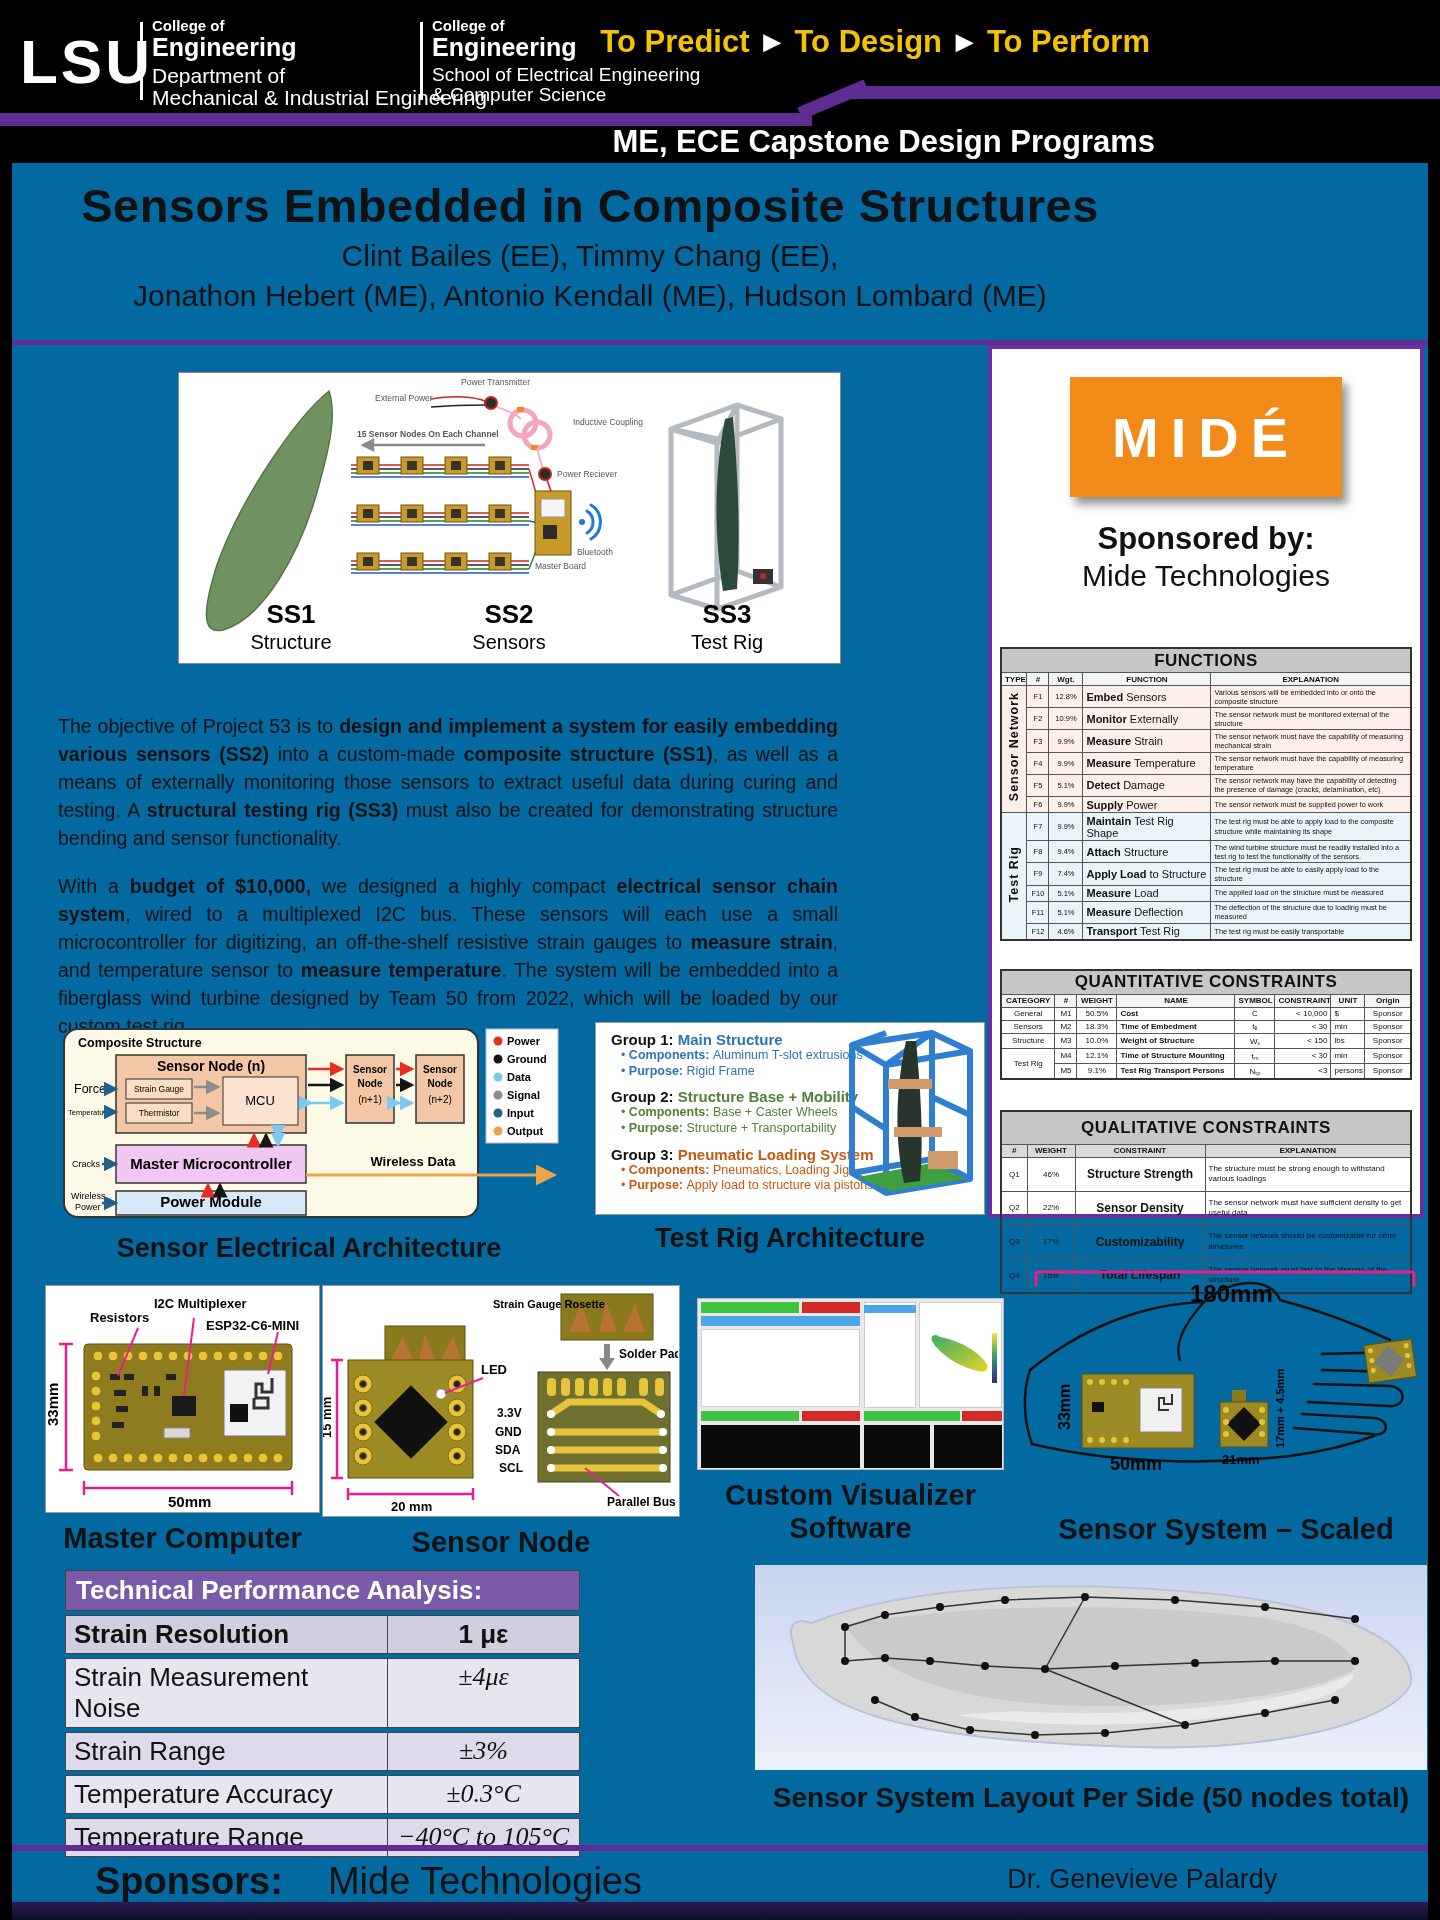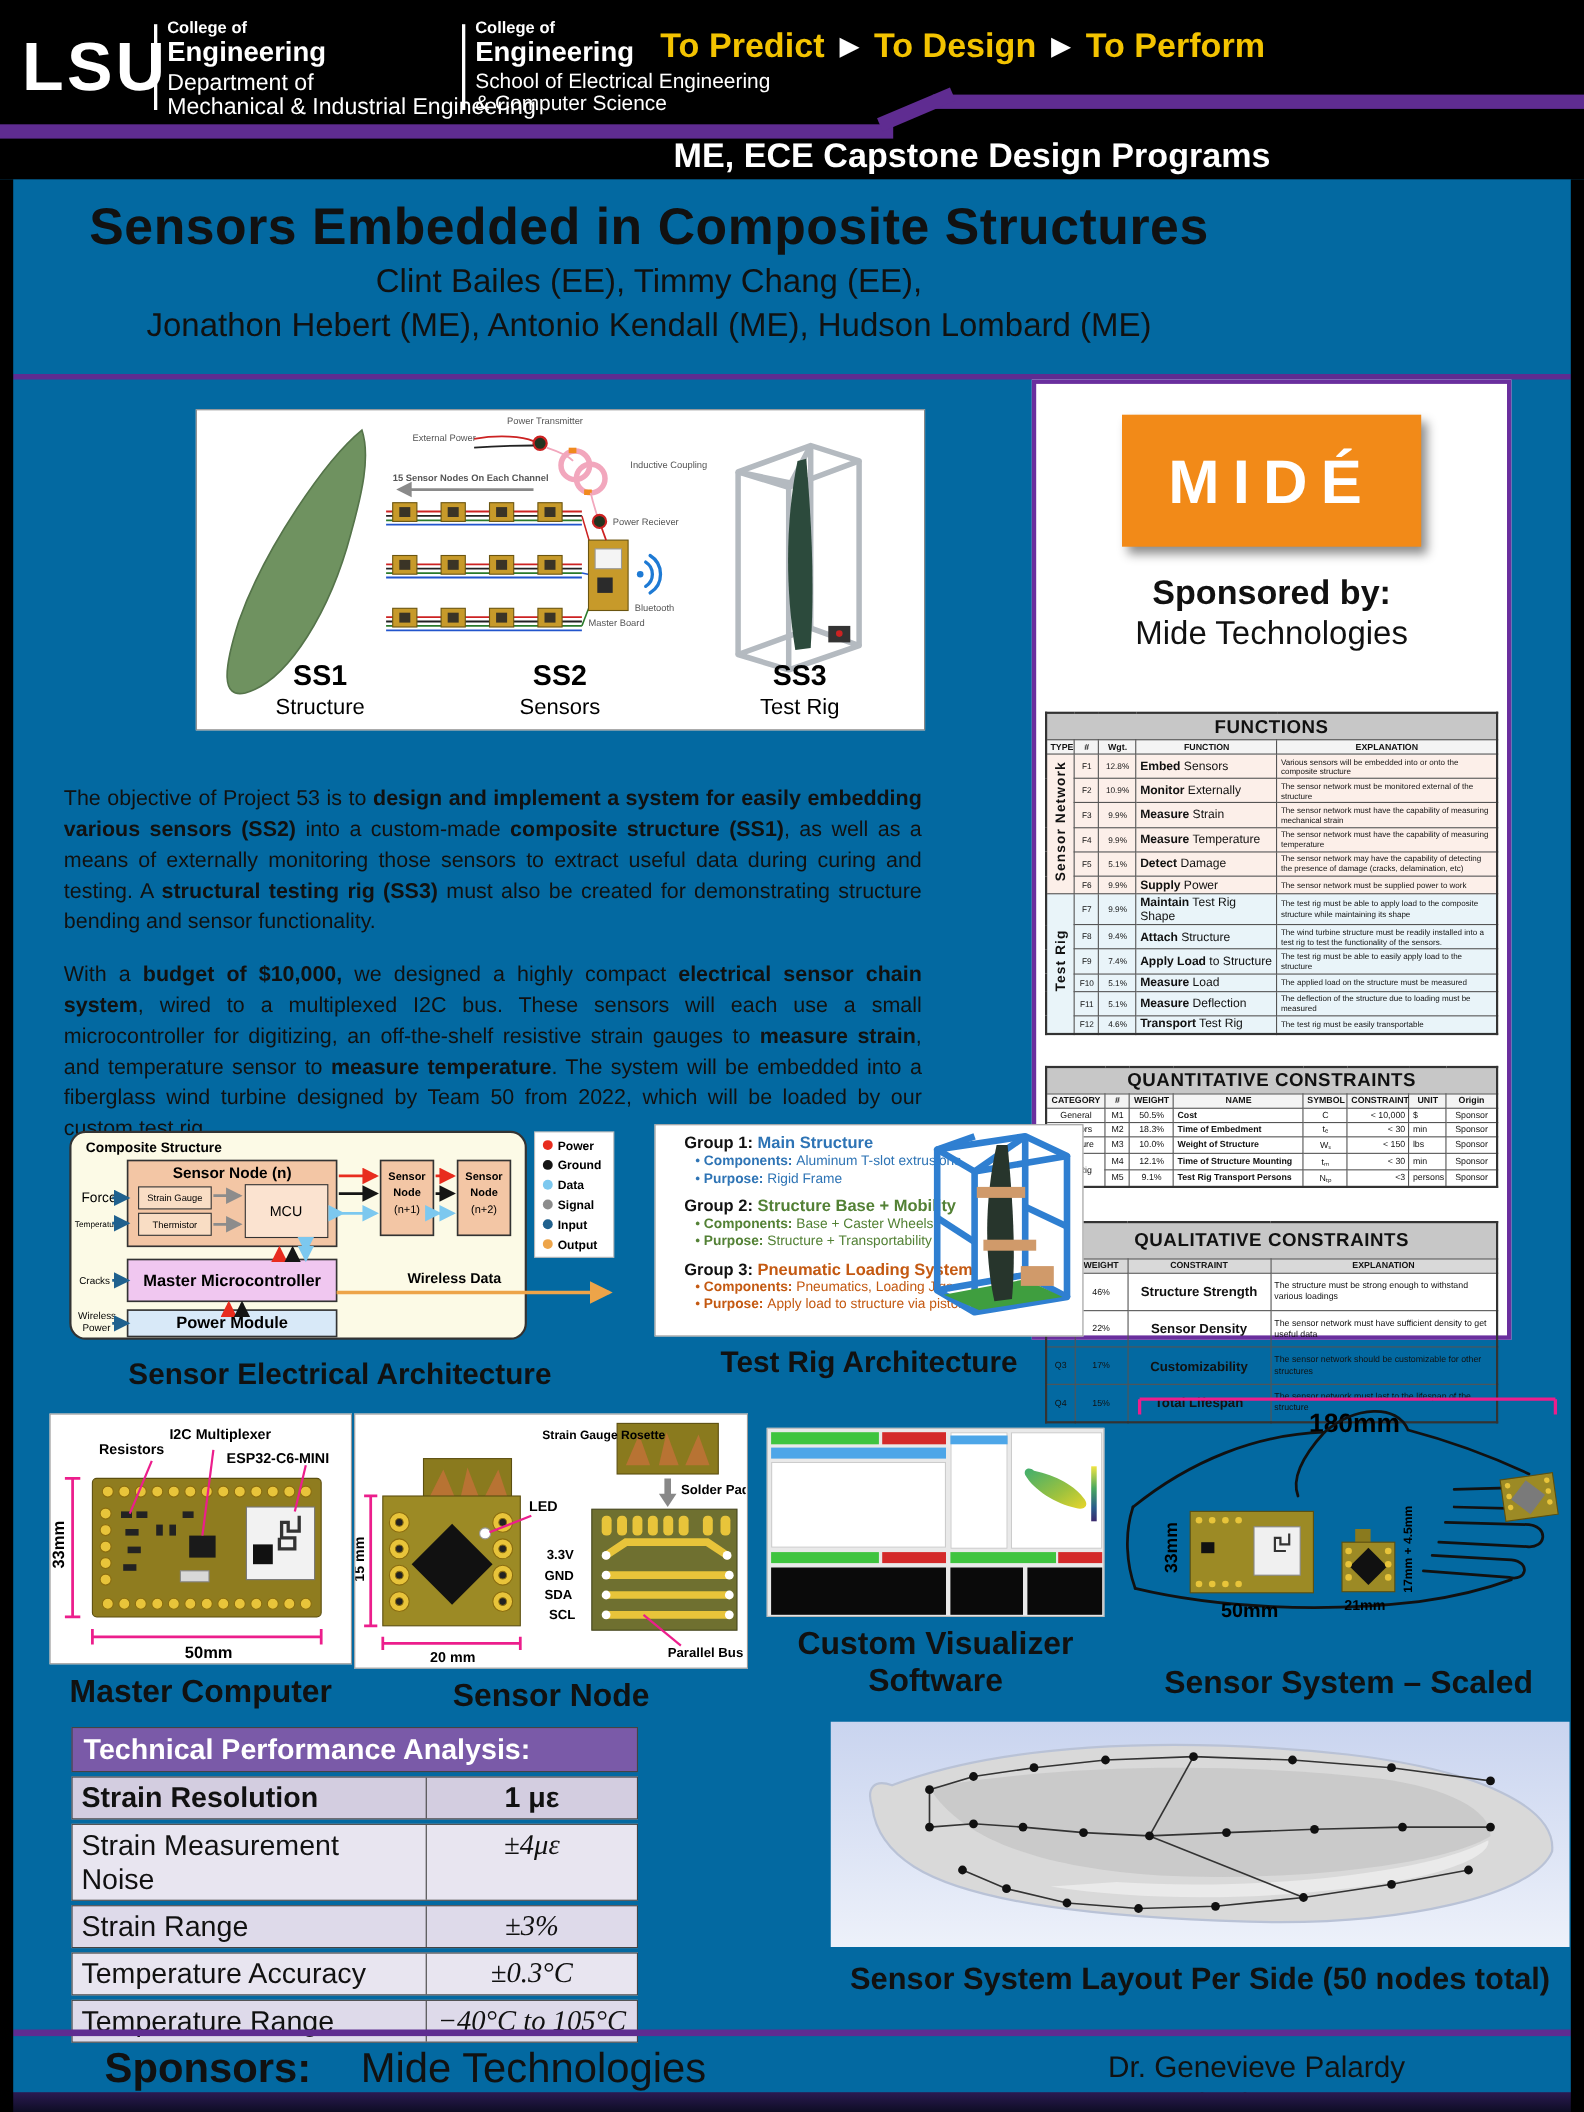--- a/index.html
+++ b/index.html
@@ -37,21 +37,21 @@
   .ss-id{font-size:26px;font-weight:bold;text-anchor:middle;}
   .ss-sub{font-size:20px;text-anchor:middle;}
   .tinylab{font-size:8.5px;fill:#555;}
 
   
   .para{left:58px;width:780px;font-size:19.5px;line-height:28px;text-align:justify;}
   #para1{top:712px;}
   #para2{top:872px;}
 
   
-  #right-panel{left:938px;top:345px;width:436px;height:873px;border:4px solid #6a2f9e;background:#fff;}
+  #right-panel{left:988px;top:345px;width:436px;height:873px;border:4px solid #6a2f9e;background:#fff;}
   #mide-logo{margin:28px auto 0;width:272px;height:120px;background:#f28a18;display:flex;align-items:center;justify-content:center;
              box-shadow:5px 7px 9px rgba(0,0,0,.45);}
   #mide-logo span{color:#fff;font-size:56px;font-weight:900;letter-spacing:12px;}
   #sponsored-by{margin-top:24px;text-align:center;font-size:31px;font-weight:bold;}
   #sponsor-name{text-align:center;font-size:30px;margin-top:2px;}
 
   table{border-collapse:collapse;}
   .ptable{margin:0 auto;width:410px;table-layout:fixed;border:2px solid #333;}
   .ptable td,.ptable th{border:1px solid #555;padding:1.5px 3px;vertical-align:middle;}
   .t-title{background:#c7c7c7;font-size:17px;font-weight:bold;text-align:center;letter-spacing:.5px;padding:2px 0;}
@@ -74,21 +74,21 @@
   .lid,.lw{font-size:8px;text-align:center;}
   .lcon{font-size:12px;font-weight:bold;text-align:center;}
   .lexp{font-size:8px;line-height:1.3;padding:6px 4px;}
   #qual-table td{padding-top:6px;padding-bottom:6px;}
 
   
   #arch-wrap{left:58px;top:1025px;width:502px;}
   .fig-caption{font-size:27px;font-weight:bold;text-align:center;margin-top:8px;}
   
   #rig-wrap{left:595px;top:1022px;width:390px;}
-  #rig-box{position:relative;width:390px;height:193px;border:1.5px solid #999;background:#fff;padding:8px 26px;}
+  #rig-box{position:relative;width:390px;height:193px;border:1.5px solid #999;background:#fff;padding:8px 15px;}
   #rig-svg{position:absolute;right:4px;top:4px;}
   .grp{margin-bottom:9px;}
   .grp-h{font-size:15px;font-weight:bold;}
   .bullet{font-size:12.5px;line-height:1.25;margin-left:10px;}
   .bullet b{font-weight:bold;}
 
   
   .figbox{border:1.5px solid #999;background:#fff;position:relative;}
   #fig-master{left:45px;top:1285px;width:275px;}
   #fig-node{left:322px;top:1285px;width:358px;}

